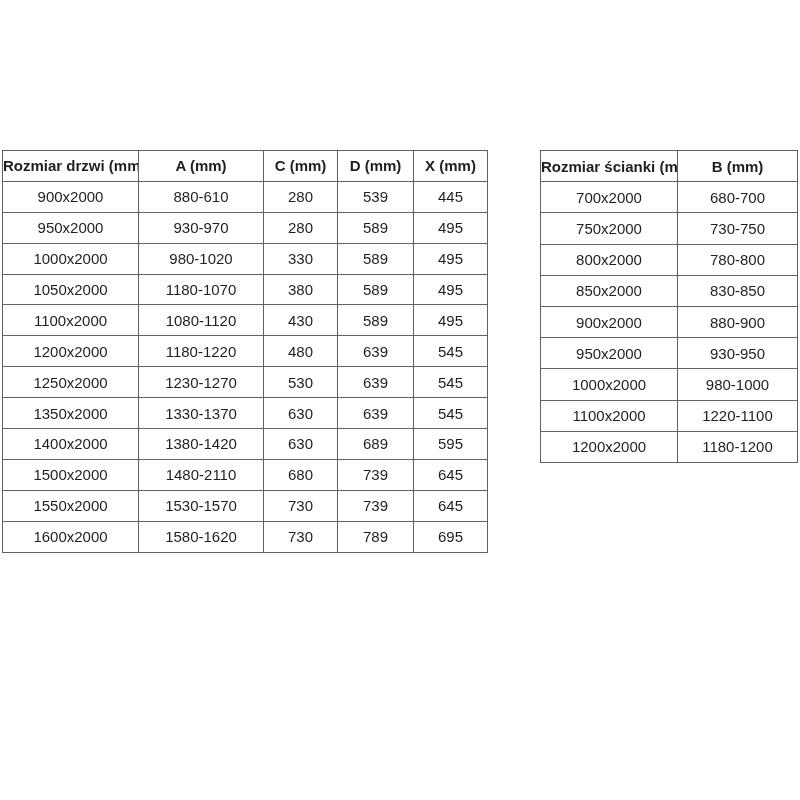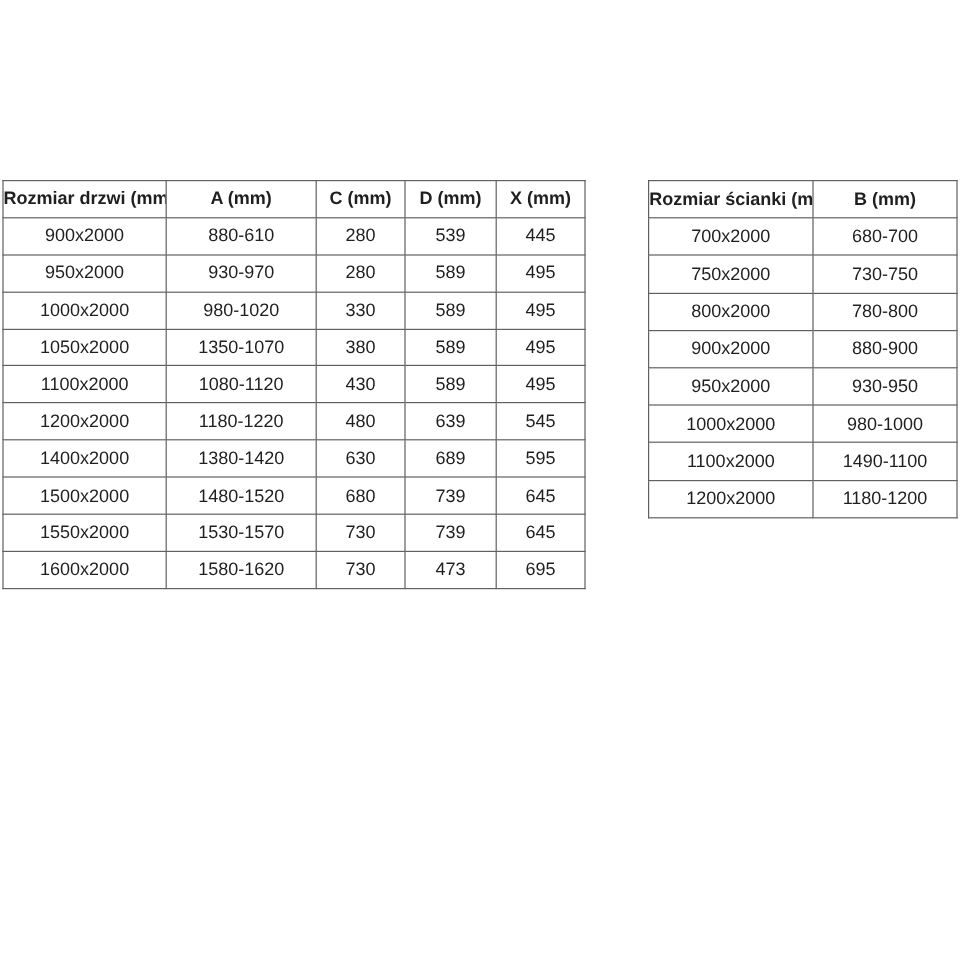--- a/index.html
+++ b/index.html
@@ -88,65 +88,79 @@
         </tr>
         <tr>
           <td>1000x2000</td>
           <td>980-1020</td>
           <td>330</td>
           <td>589</td>
           <td>495</td>
         </tr>
         <tr>
           <td>1050x2000</td>
-          <td>1350-1070</td>
+          <td>1180-1070</td>
           <td>380</td>
           <td>589</td>
           <td>495</td>
         </tr>
         <tr>
           <td>1100x2000</td>
           <td>1080-1120</td>
           <td>430</td>
           <td>589</td>
           <td>495</td>
         </tr>
         <tr>
           <td>1200x2000</td>
           <td>1180-1220</td>
           <td>480</td>
           <td>639</td>
           <td>545</td>
         </tr>
         <tr>
+          <td>1250x2000</td>
+          <td>1230-1270</td>
+          <td>530</td>
+          <td>639</td>
+          <td>545</td>
+        </tr>
+        <tr>
+          <td>1350x2000</td>
+          <td>1330-1370</td>
+          <td>630</td>
+          <td>639</td>
+          <td>545</td>
+        </tr>
+        <tr>
           <td>1400x2000</td>
           <td>1380-1420</td>
           <td>630</td>
           <td>689</td>
           <td>595</td>
         </tr>
         <tr>
           <td>1500x2000</td>
-          <td>1480-1520</td>
+          <td>1480-2110</td>
           <td>680</td>
           <td>739</td>
           <td>645</td>
         </tr>
         <tr>
           <td>1550x2000</td>
           <td>1530-1570</td>
           <td>730</td>
           <td>739</td>
           <td>645</td>
         </tr>
         <tr>
           <td>1600x2000</td>
           <td>1580-1620</td>
           <td>730</td>
-          <td>473</td>
+          <td>789</td>
           <td>695</td>
         </tr>
       </tbody>
   </table>
 
   <table class="spec walls-table">
     <colgroup>
       <col style="width:137px">
       <col style="width:120px">
     </colgroup>
@@ -163,34 +177,38 @@
         </tr>
         <tr>
           <td>750x2000</td>
           <td>730-750</td>
         </tr>
         <tr>
           <td>800x2000</td>
           <td>780-800</td>
         </tr>
         <tr>
+          <td>850x2000</td>
+          <td>830-850</td>
+        </tr>
+        <tr>
           <td>900x2000</td>
           <td>880-900</td>
         </tr>
         <tr>
           <td>950x2000</td>
           <td>930-950</td>
         </tr>
         <tr>
           <td>1000x2000</td>
           <td>980-1000</td>
         </tr>
         <tr>
           <td>1100x2000</td>
-          <td>1490-1100</td>
+          <td>1220-1100</td>
         </tr>
         <tr>
           <td>1200x2000</td>
           <td>1180-1200</td>
         </tr>
       </tbody>
   </table>
 
 </div>
 

